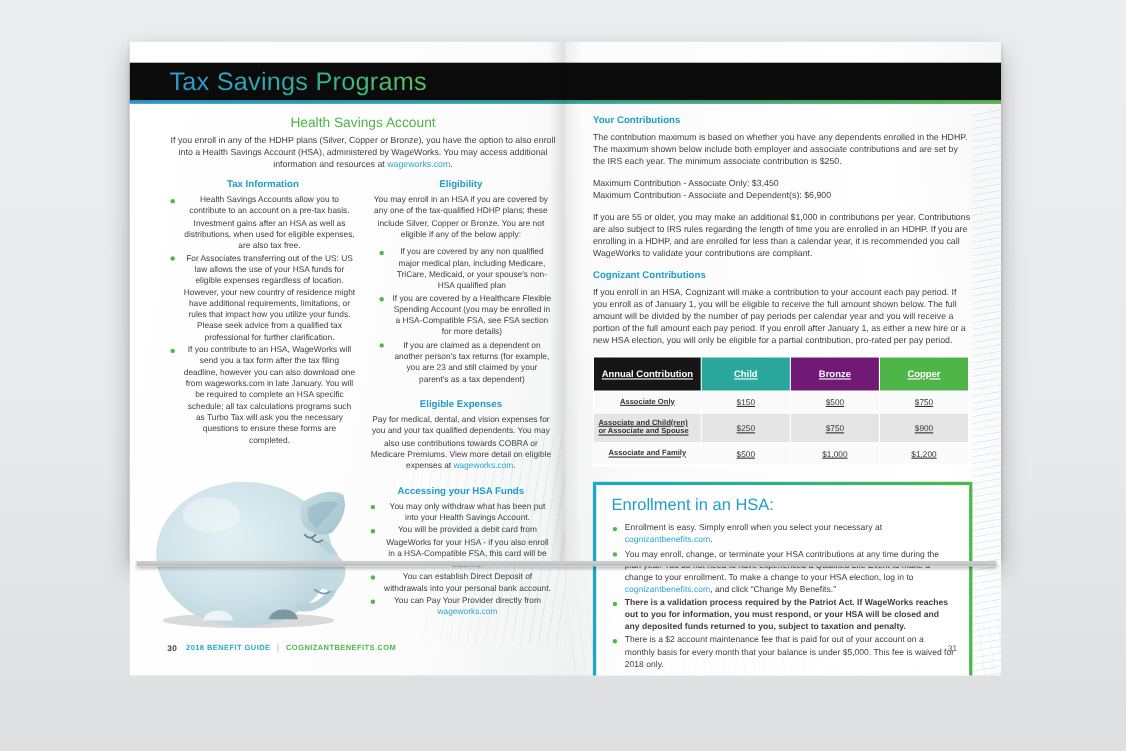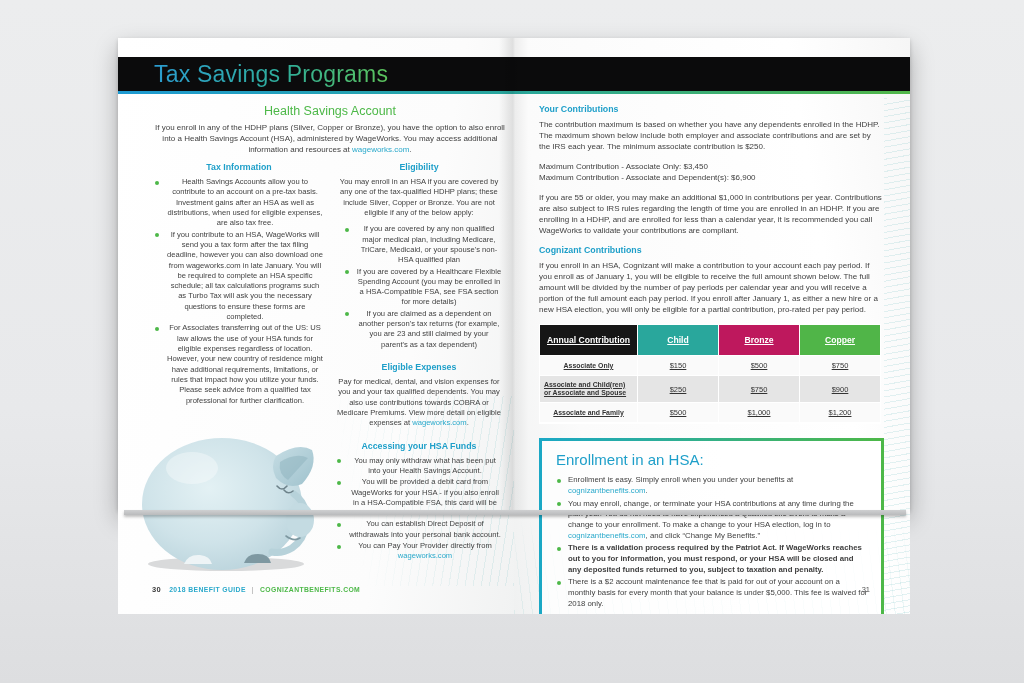--- a/index.html
+++ b/index.html
@@ -66,21 +66,21 @@
   .max-lines { margin-bottom:9px; }
   
   .hsa-table { width:342px; background:#fff; border:1px solid #fff; margin-top:3px; margin-bottom:14px; }
   .t-row { display:flex; margin-bottom:1px; }
   .t-cell { display:flex; align-items:center; justify-content:center; text-align:left;text-decoration:underline; }
   .t-head .t-cell { height:30px; color:#fff; font-weight:700; font-size:8.6px; line-height:1.15; }
   .c-label { width:97px; }
   .c-val { width:80px; margin-left:1px; }
   .h-annual { background:#161616; }
   .h-silver { background:#29a79c; }
-  .h-bronze { background:#be185d; }
+  .h-bronze { background:#701a75; }
   .h-copper { background:#50b548; }
   .t-body .t-cell { color:#333; font-size:7.5px; }
   .t-body .c-label { font-weight:700; font-size:6.9px; line-height:1.25; padding:2px 4px; }
   .r1 .t-cell { background:#fafafa; height:19px; }
   .r2 .t-cell { background:#e5e5e5; height:26px; }
   .r3 .t-cell { background:#fafafa; height:19px; }
   
   .enroll-box {
     width:345px; border:3px solid;
     border-image:linear-gradient(90deg,#1ba8c5,#4db848) 1;
@@ -129,25 +129,25 @@
 
     <div class="lp-cols">
       <div class="lp-col1">
         <div class="teal-h">Tax Information</div>
         <div class="bullet">
             <span class="dot"></span>
             <span class="txt small-t">Health Savings Accounts allow you to contribute to an account on a pre-tax basis. Investment gains after an HSA as well as distributions, when used for eligible expenses, are also tax free.</span>
           </div>
         <div class="bullet">
             <span class="dot"></span>
+            <span class="txt small-t">For Associates transferring out of the US: US law allows the use of your HSA funds for eligible expenses regardless of location. However, your new country of residence might have additional requirements, limitations, or rules that impact how you utilize your funds. Please seek advice from a qualified tax professional for further clarification.</span>
+          </div>
+        <div class="bullet">
+            <span class="dot"></span>
             <span class="txt small-t">If you contribute to an HSA, WageWorks will send you a tax form after the tax filing deadline, however you can also download one from wageworks.com in late January. You will be required to complete an HSA specific schedule; all tax calculations programs such as Turbo Tax will ask you the necessary questions to ensure these forms are completed.</span>
-          </div>
-        <div class="bullet">
-            <span class="dot"></span>
-            <span class="txt small-t">For Associates transferring out of the US: US law allows the use of your HSA funds for eligible expenses regardless of location. However, your new country of residence might have additional requirements, limitations, or rules that impact how you utilize your funds. Please seek advice from a qualified tax professional for further clarification.</span>
           </div>
       </div>
 
       <div class="lp-col2">
         <div class="sec">
           <div class="teal-h">Eligibility</div>
           <div class="small-t" style="margin-bottom:6px">You may enroll in an HSA if you are covered by any one of the tax-qualified HDHP plans; these include Silver, Copper or Bronze. You are not eligible if any of the below apply:</div>
           <div style="padding-left:8px">
             <div class="bullet">
                 <span class="dot"></span>
@@ -266,21 +266,21 @@
           <div class="t-cell c-val">$500</div>
           <div class="t-cell c-val">$1,000</div>
           <div class="t-cell c-val">$1,200</div>
         </div>
       </div>
 
       <div class="enroll-box">
         <div class="enroll-h">Enrollment in an HSA:</div>
         <div class="bullet">
             <span class="dot"></span>
-            <span class="txt"><span>Enrollment is easy. Simply enroll when you under your benefits at </span><span class="link">cognizantbenefits.com</span><span>.</span></span>
+            <span class="txt"><span>Enrollment is easy. Simply enroll when you select your necessary at </span><span class="link">cognizantbenefits.com</span><span>.</span></span>
           </div>
         <div class="bullet">
             <span class="dot"></span>
             <span class="txt"><span>You may enroll, change, or terminate your HSA contributions at any time during the plan year.  You do not need to have experienced a Qualified Life Event to make a change to your enrollment. To make a change to your HSA election, log in to </span><span class="link">cognizantbenefits.com</span><span>, and click “Change My Benefits.”</span></span>
           </div>
         <div class="bullet">
             <span class="dot"></span>
             <span class="txt bold-b">There is a validation process required by the Patriot Act. If WageWorks reaches out to you for information, you must respond, or your HSA will be closed and any deposited funds returned to you, subject to taxation and penalty.</span>
           </div>
         <div class="bullet">

